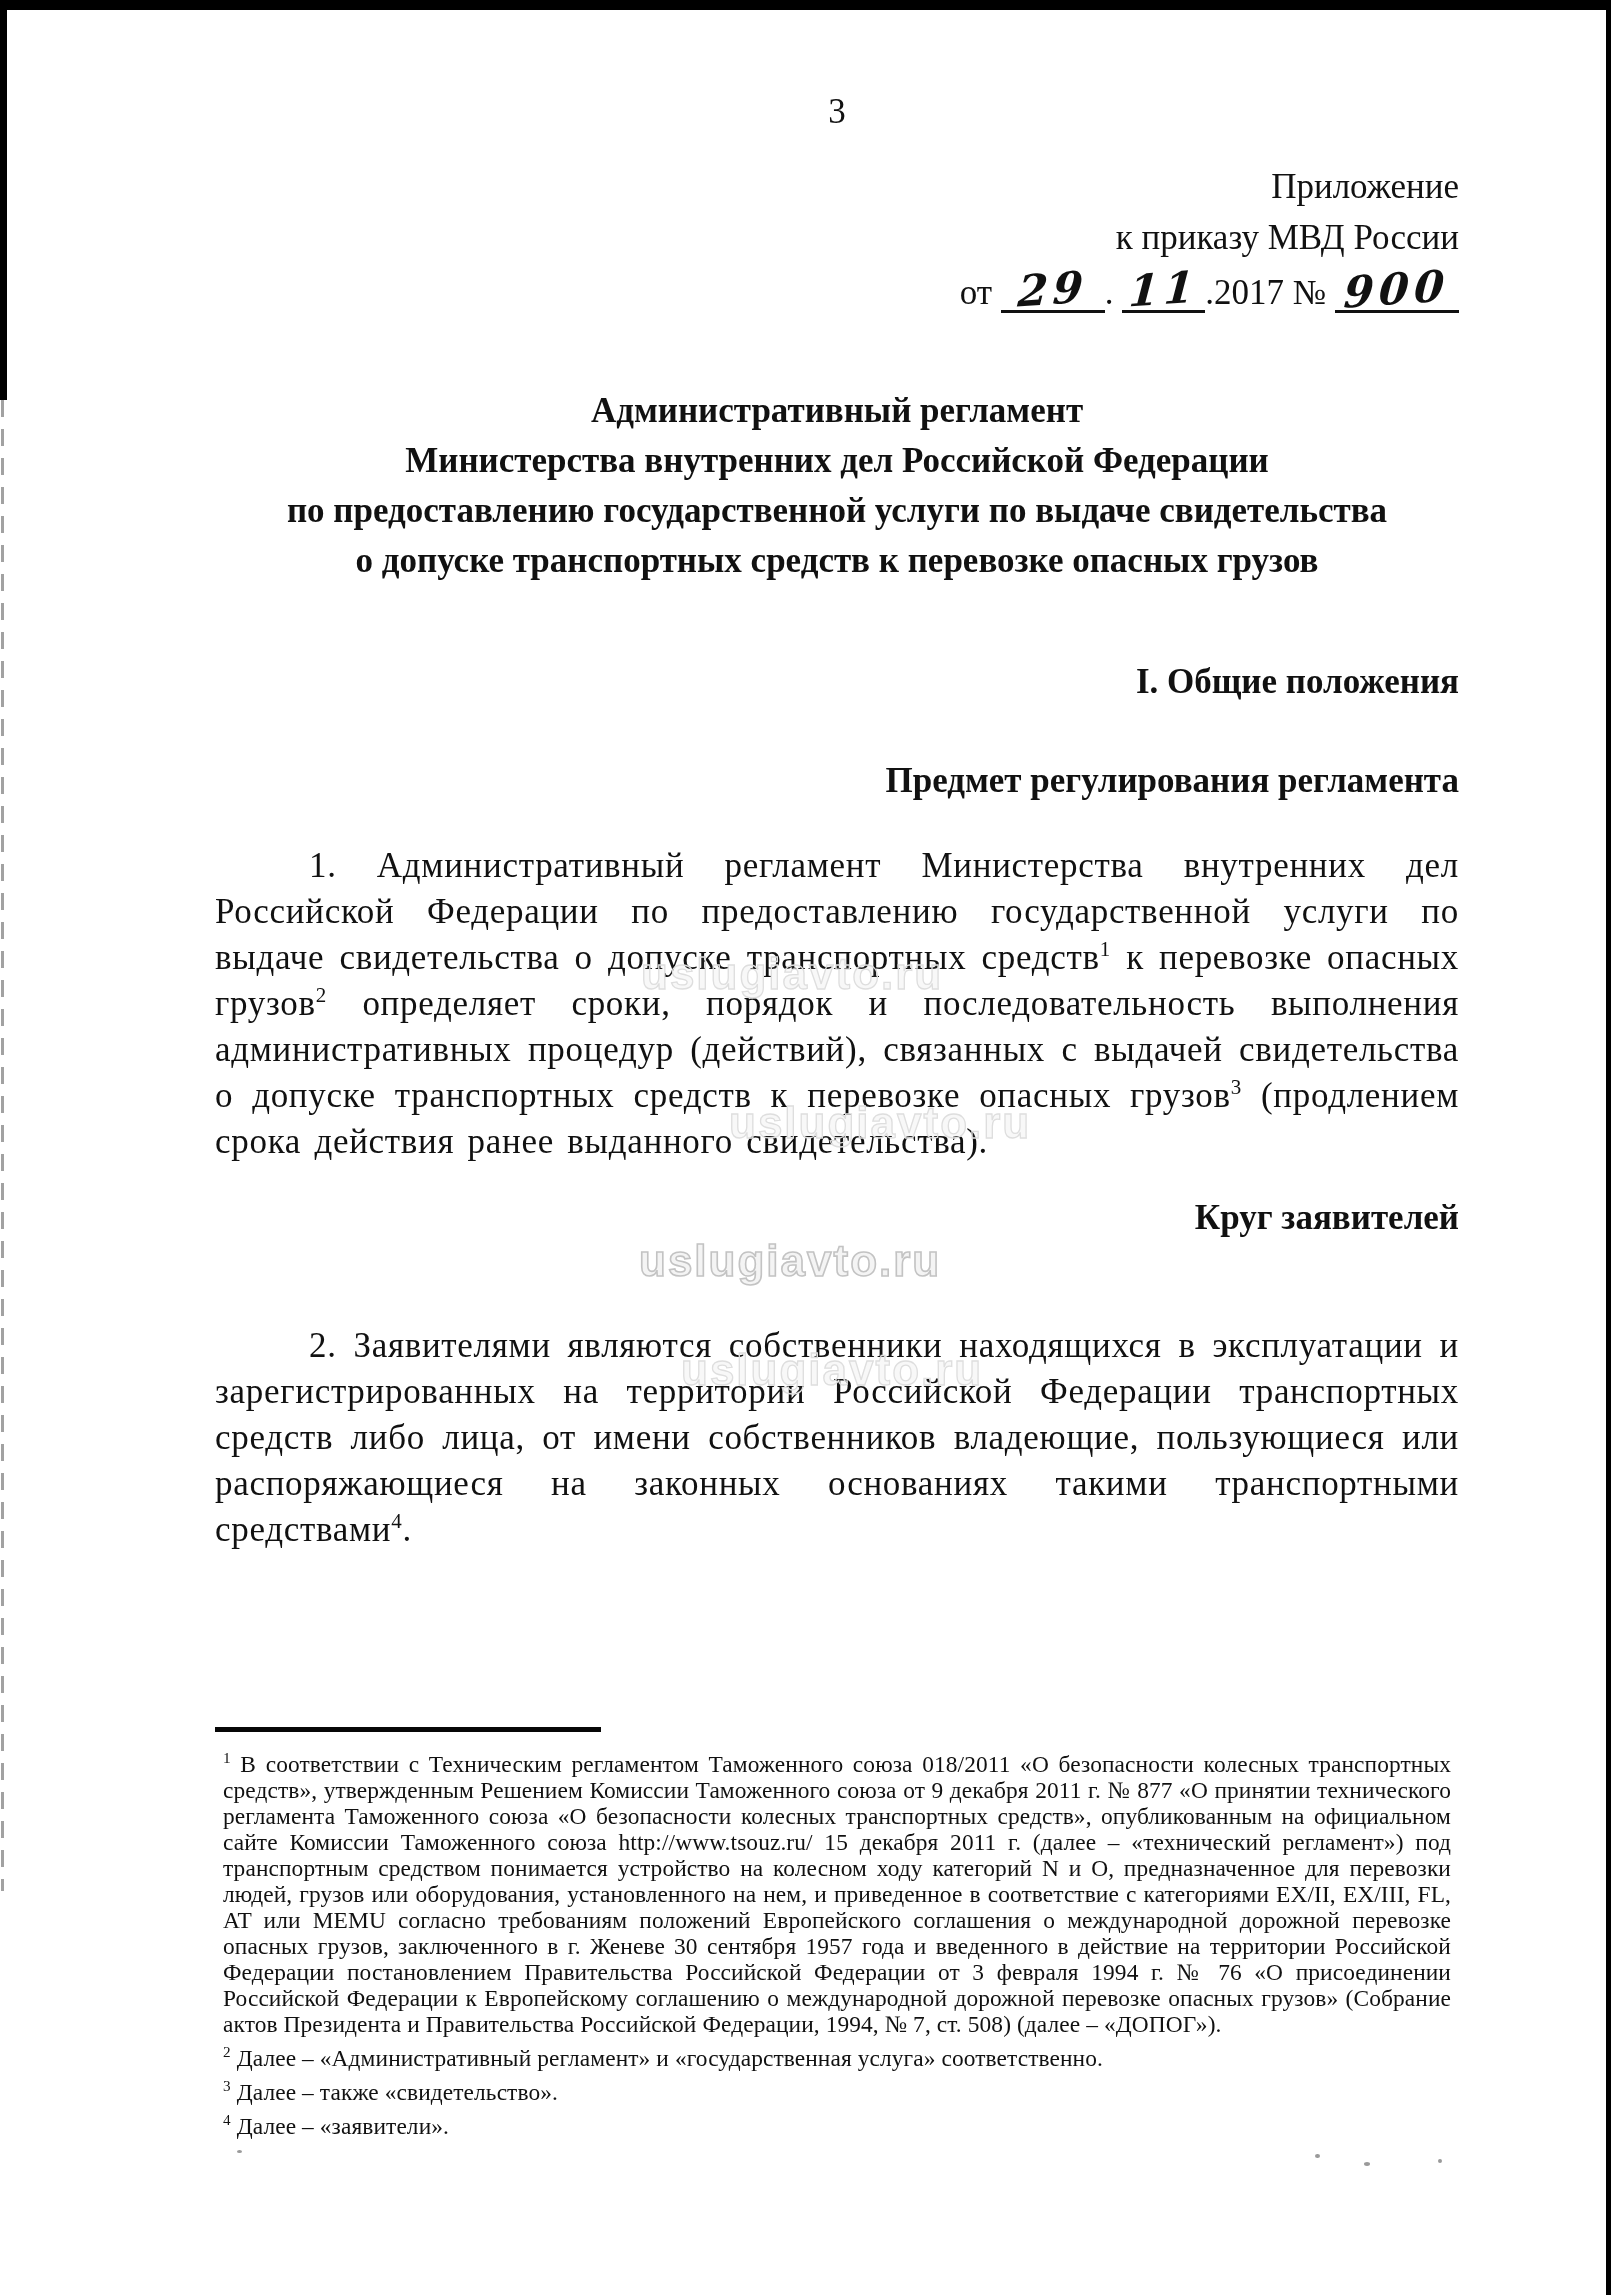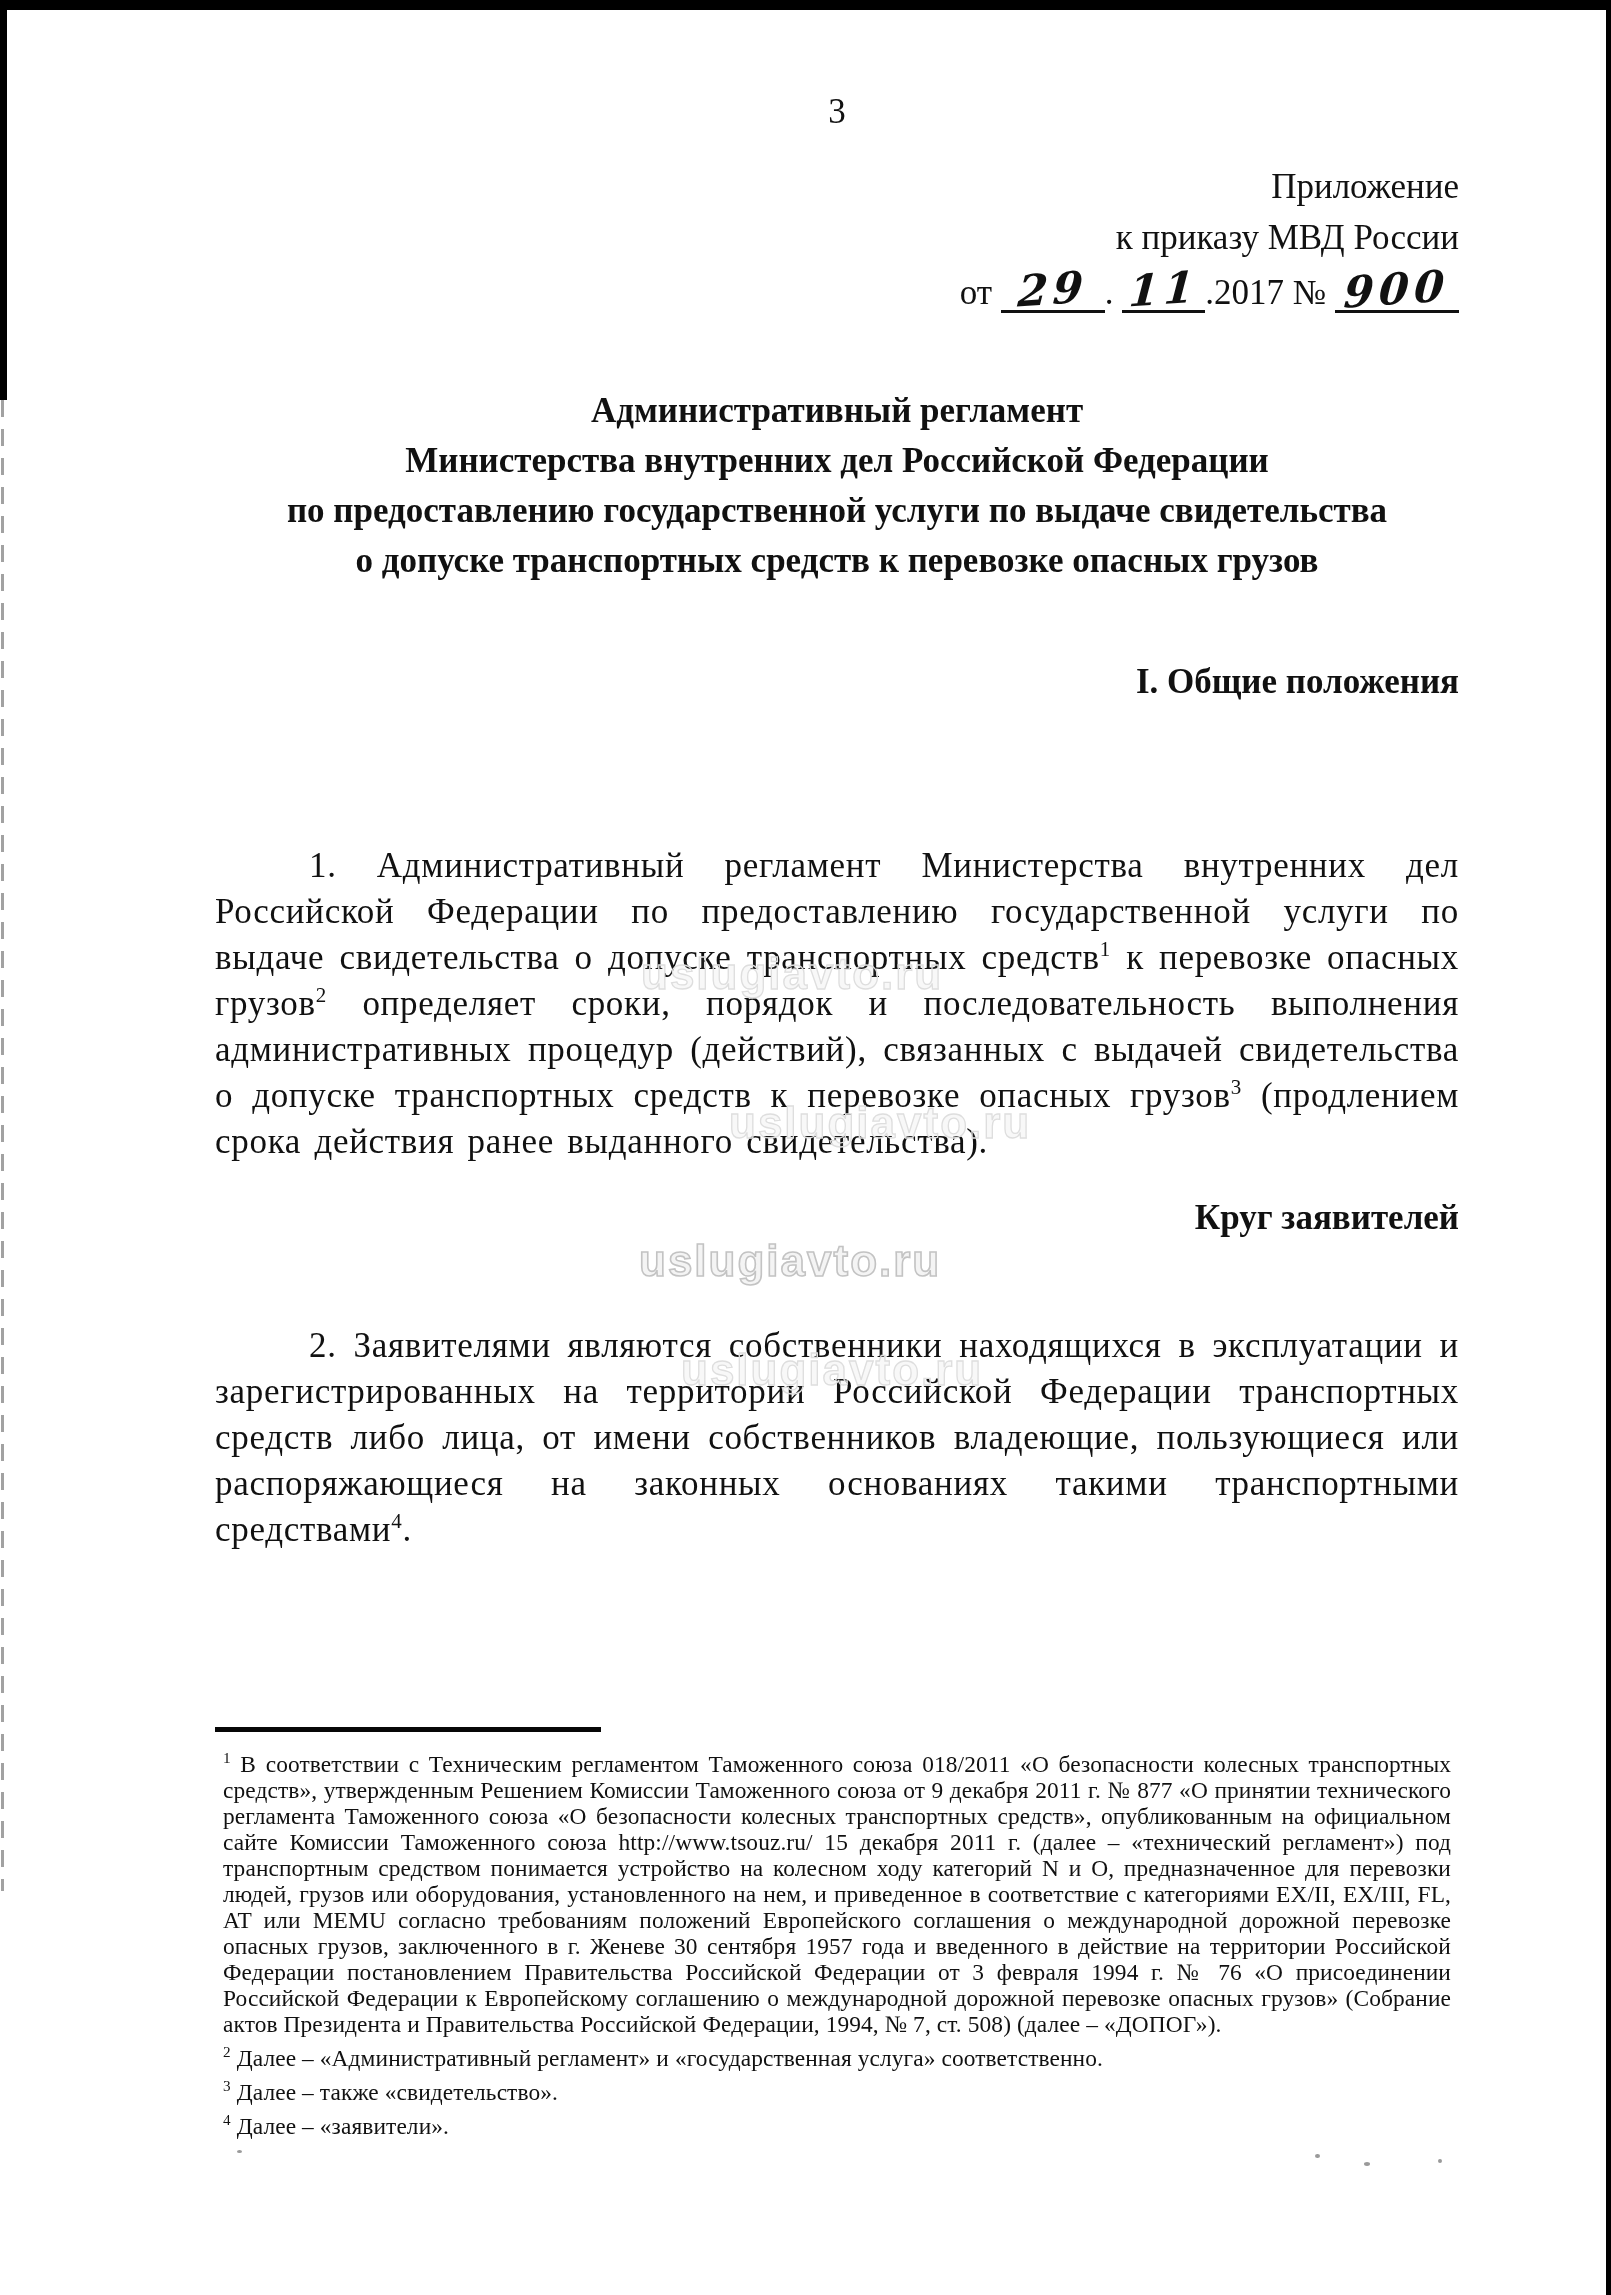--- a/index.html
+++ b/index.html
@@ -78,20 +78,21 @@
   </div>
 
   <div class="col doc-title">
     <div>Административный регламент</div>
     <div>Министерства внутренних дел Российской Федерации</div>
     <div>по предоставлению государственной услуги по выдаче свидетельства</div>
     <div>о допуске транспортных средств к перевозке опасных грузов</div>
   </div>
 
   <div class="col heading sec1">I. Общие положения</div>
+  <div class="col heading sub1">Предмет регулирования регламента</div>
 
   <div class="col body-par p1"><span class="ind"></span><span>1. Административный регламент Министерства внутренних дел Российской Федерации по предоставлению государственной услуги по выдаче свидетельства о допуске транспортных средств</span><sup>1</sup><span> к перевозке опасных грузов</span><sup>2</sup><span> определяет сроки, порядок и последовательность выполнения административных процедур (действий), связанных с выдачей свидетельства о допуске транспортных средств к перевозке опасных грузов</span><sup>3</sup><span> (продлением срока действия ранее выданного свидетельства).</span></div>
 
   <div class="col heading claimants">Круг заявителей</div>
 
   <div class="col body-par p2"><span class="ind"></span><span>2. Заявителями являются собственники находящихся в эксплуатации и зарегистрированных на территории Российской Федерации транспортных средств либо лица, от имени собственников владеющие, пользующиеся или распоряжающиеся на законных основаниях такими транспортными средствами</span><sup>4</sup><span>.</span></div>
 
   <div class="watermark wm-faint" style="left:641px;top:949px;">uslugiavto.ru</div>
   <div class="watermark wm-faint" style="left:729px;top:1098px;">uslugiavto.ru</div>
   <div class="watermark" style="left:639px;top:1236px;">uslugiavto.ru</div>

